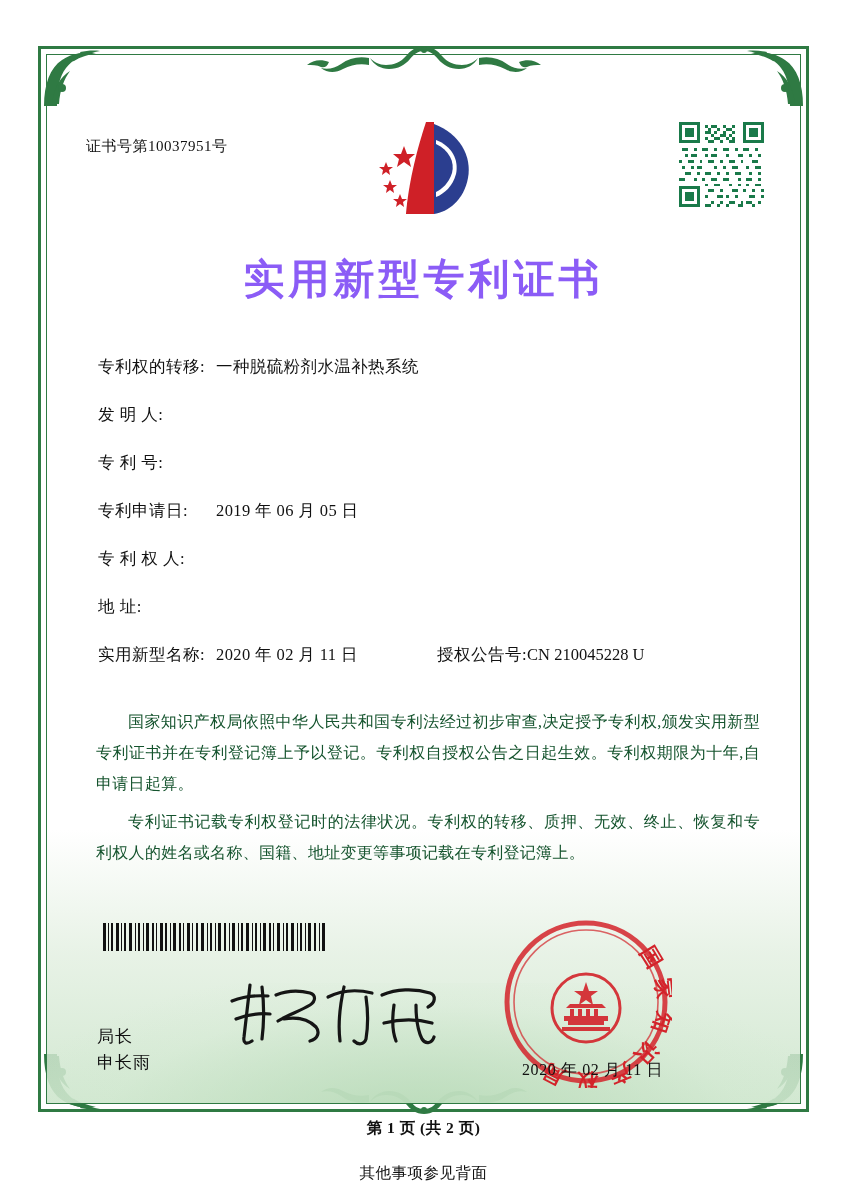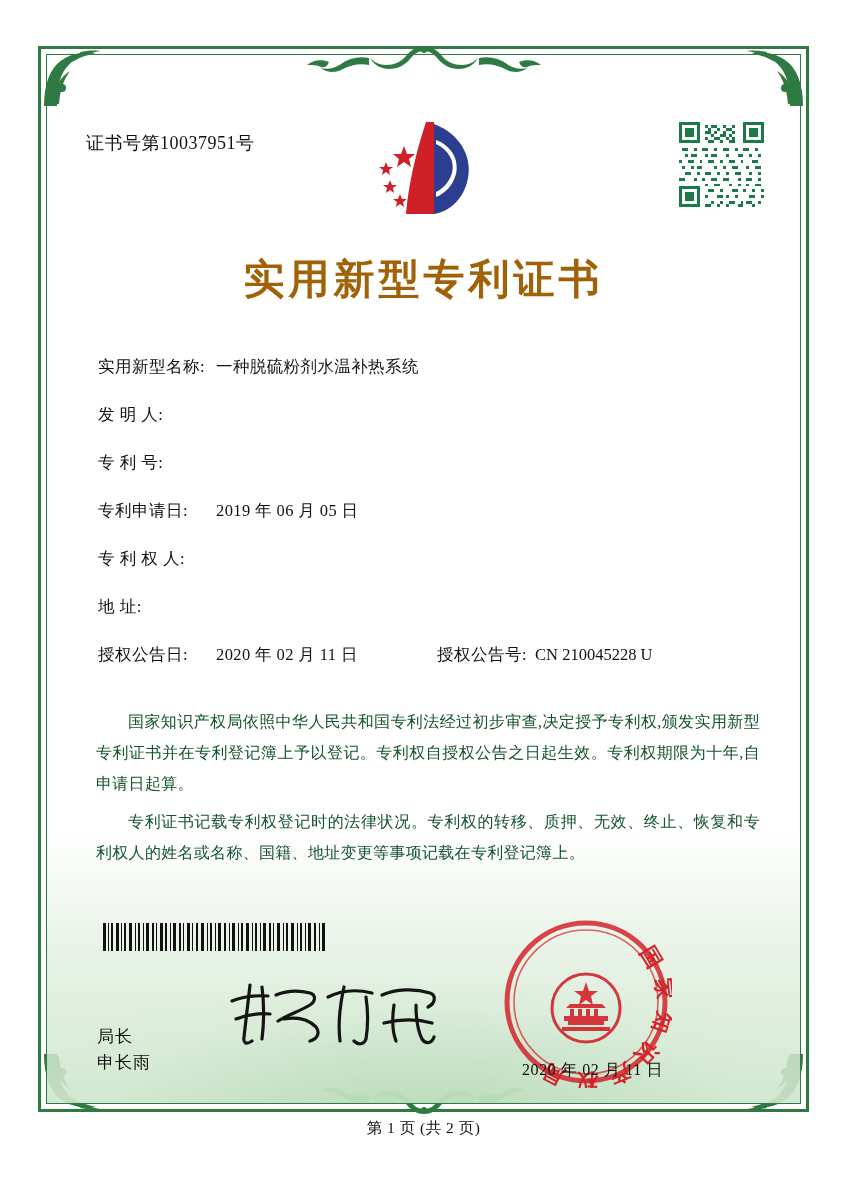--- a/index.html
+++ b/index.html
@@ -83,22 +83,22 @@
     position: absolute;
     left: 0; right: 0; bottom: 0;
     height: 120px;
     background: radial-gradient(ellipse at 50% 120%, rgba(180,216,180,0.85) 0%, rgba(205,231,204,0.2) 60%, rgba(255,255,255,0) 80%);
   }
 
   
   .cert-no {
     position: absolute;
     left: 86px;
-    top: 131px;
-    font-size: 18px;
+    top: 137px;
+    font-size: 15px;
     letter-spacing: 0.5px;
     color: #111;
   }
   .qr {
     position: absolute;
     right: 83px;
     top: 122px;
     width: 85px;
     height: 85px;
   }
@@ -115,21 +115,21 @@
 
   
   .doc-title {
     position: absolute;
     left: 0; right: 0;
     top: 252px;
     text-align: center;
     font-size: 41px;
     font-weight: bold;
     letter-spacing: 4px;
-    color: #a16207;
+    color: #8b5cf6;
     font-family: "DejaVu Serif", "Liberation Serif", serif;
   }
 
   
   .fields {
     position: absolute;
     left: 98px;
     top: 356px;
     width: 660px;
   }
@@ -154,21 +154,20 @@
     flex: 0 0 auto;
     min-width: 215px;
   }
   .field-label2 {
     flex: 0 0 auto;
     margin-left: 6px;
     letter-spacing: 0.5px;
   }
   .field-value2 {
     flex: 1 1 auto;
-    margin-left: 8px;
   }
 
   
   .paragraphs {
     position: absolute;
     left: 96px;
     top: 706px;
     width: 664px;
     font-size: 16px;
     color: #14532d;
@@ -227,20 +226,21 @@
 
   
   .page-num {
     position: absolute;
     left: 0; right: 0;
     top: 1118px;
     text-align: center;
     font-size: 15.5px;
     color: #111;
     letter-spacing: 0.5px;
+    font-weight: bold;
   }
   .back-note {
     position: absolute;
     left: 0; right: 0;
     top: 1163px;
     text-align: center;
     font-size: 15.5px;
     color: #111;
     letter-spacing: 0.5px;
   }
@@ -449,21 +449,21 @@
         <polygon points="36,76 38,81 43,81 39,84 40,89 36,86 32,89 33,84 29,81 34,81"></polygon>
       </g>
     </g>
   </svg>
 
   <div class="doc-title">实用新型专利证书</div>
 
   <div class="fields">
 
     <div class="field-row">
-      <span class="field-label">实用新型名称:</span>
+      <span class="field-label">专利权的转移:</span>
       <span class="field-value">一种脱硫粉剂水温补热系统</span>
     </div>
 
     <div class="field-row">
       <span class="field-label">发 明 人:</span>
     </div>
 
     <div class="field-row">
       <span class="field-label">专 利 号:</span>
     </div>
@@ -475,21 +475,21 @@
 
     <div class="field-row">
       <span class="field-label">专 利 权 人:</span>
     </div>
 
     <div class="field-row">
       <span class="field-label">地 址:</span>
     </div>
 
     <div class="field-row dual">
-      <span class="field-label">授权公告日:</span>
+      <span class="field-label">实用新型名称:</span>
       <span class="field-value">2020 年 02 月 11 日</span>
       <span class="field-label2">授权公告号:</span>
       <span class="field-value2">CN 210045228 U</span>
     </div>
 
   </div>
 
   <div class="paragraphs">
     <p>国家知识产权局依照中华人民共和国专利法经过初步审查,决定授予专利权,颁发实用新型专利证书并在专利登记簿上予以登记。专利权自授权公告之日起生效。专利权期限为十年,自申请日起算。</p>
     <p>专利证书记载专利权登记时的法律状况。专利权的转移、质押、无效、终止、恢复和专利权人的姓名或名称、国籍、地址变更等事项记载在专利登记簿上。</p>
@@ -595,14 +595,15 @@
         <path id="sealArc" d="M 86 158 A 72 72 0 1 1 86.1 158" transform="rotate(180 86 86)"></path>
       </defs>
       <text font-family="DejaVu Serif, serif" font-size="21" font-weight="bold" fill="#d3232a" letter-spacing="10">
         <textPath href="#sealArc" startOffset="13%">国家知识产权局</textPath>
       </text>
     </g>
   </svg>
   <div class="seal-date">2020 年 02 月 11 日</div>
 
   <div class="page-num">第 1 页 (共 2 页)</div>
+  <div class="back-note">其他事项参见背面</div>
 
 </div>
 
 </body></html>

